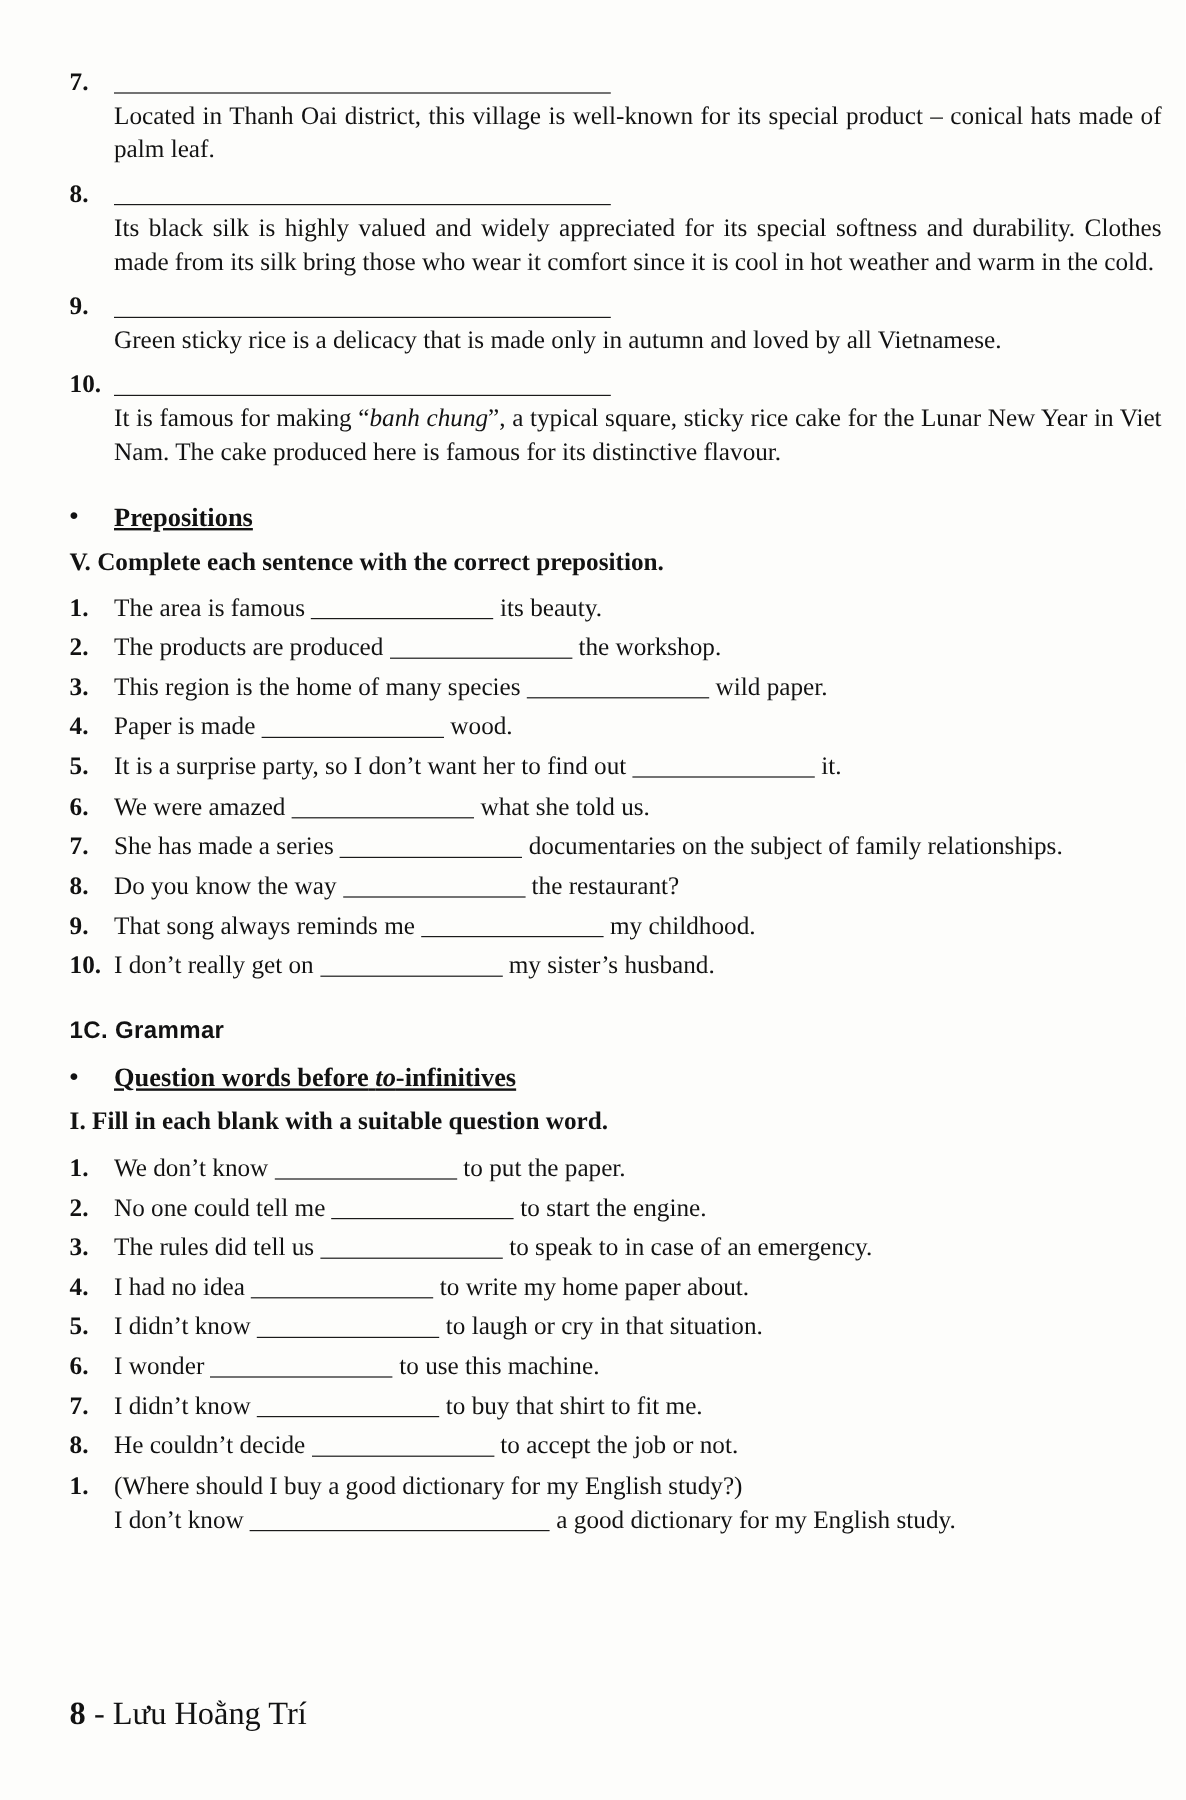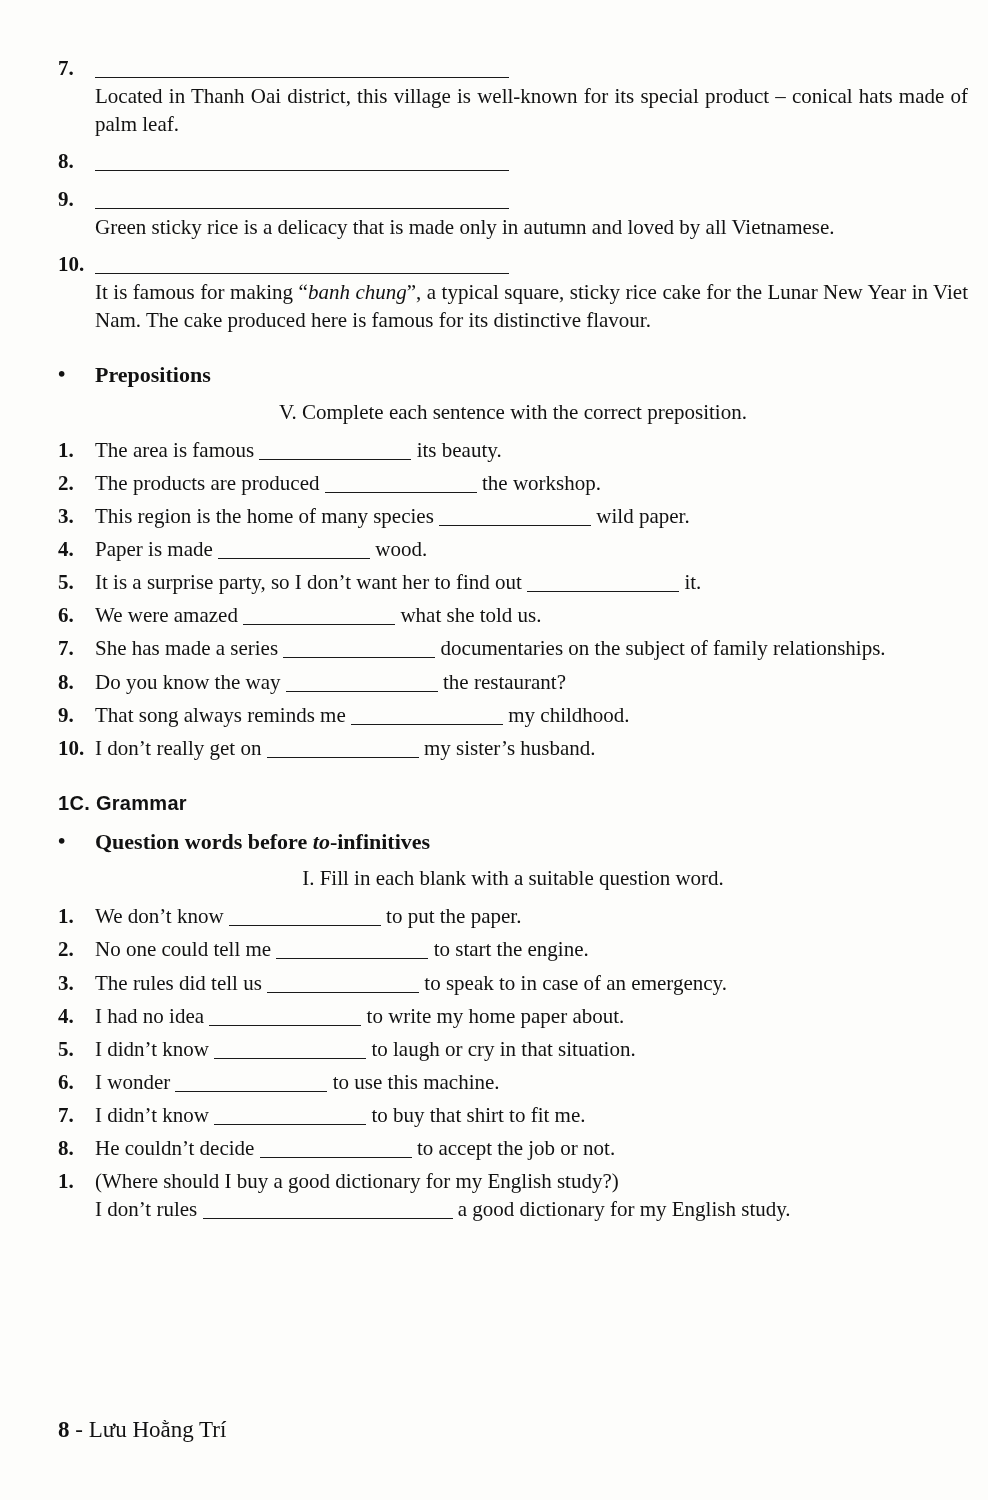--- a/index.html
+++ b/index.html
@@ -19,52 +19,53 @@
   .item { margin-bottom: 5px; }
   .answers .item { margin-bottom: 9px; }
   .blank {
     display: inline-block; height: 0.85em; position: relative; top: 3px;
     border-bottom: 1.7px solid #1a1a1a;
   }
   .w-answer { width: 414px; }
   .w-prep  { width: 152px; }
   .w-wide  { width: 250px; }
   .bullet-row { margin: 26px 0 8px; }
-  .subhead { font-weight: 700; font-size: 22px; }
-  .instruction { font-weight: 400; margin: 0 0 10px; text-align: center; }
+  .subhead { font-weight: 700; font-size: 22px; text-decoration: underline; }
+  .instruction { font-weight: 700; margin: 0 0 10px; }
   .hang { padding-left: 37px; text-indent: -37px; }
   .just { text-align: justify; }
   .grammar-title {
     font-family: "Liberation Sans", "DejaVu Sans", sans-serif;
     font-weight: 700; font-size: 20px; letter-spacing: 0.3px;
     margin: 28px 0 10px;
   }
   .g-bullet-row { margin: 0 0 8px; }
   .ex2-head { margin: 18px 0 10px; font-weight: 700; }
-  .footer { position: absolute; left: 58px; bottom: 54px; font-size: 23px; }
+  .footer { position: absolute; left: 58px; bottom: 54px; font-size: 27px; }
 </style>
 </head>
 <body>
 
 <div class="page">
 
   <section class="answers">
 
     <div class="row item">
       <span class="num">7.</span>
       <div>
         <div><span class="blank w-answer"></span></div>
         <p class="para">Located in Thanh Oai district, this village is well-known for its special product – conical hats made of palm leaf.</p>
       </div>
     </div>
 
     <div class="row item">
       <span class="num">8.</span>
       <div>
         <div><span class="blank w-answer"></span></div>
+        <p class="para">Its black silk is highly valued and widely appreciated for its special softness and durability. Clothes made from its silk bring those who wear it comfort since it is cool in hot weather and warm in the cold.</p>
       </div>
     </div>
 
     <div class="row item">
       <span class="num">9.</span>
       <div>
         <div><span class="blank w-answer"></span></div>
         <p class="para">Green sticky rice is a delicacy that is made only in autumn and loved by all Vietnamese.</p>
       </div>
     </div>
@@ -193,21 +194,21 @@
     <div class="row item">
       <span class="num">8.</span>
       <div class="sentence"><span>He couldn’t decide</span> <span class="blank w-prep"></span> <span>to accept the job or not.</span></div>
     </div>
 
 
     <div class="row item">
       <span class="num">1.</span>
       <div>
         <div>(Where should I buy a good dictionary for my English study?)</div>
-        <div class="sentence"><span>I don’t rules</span> <span class="blank w-wide"></span> <span>a good dictionary for my English study.</span></div>
+        <div class="sentence"><span>I don’t know</span> <span class="blank w-wide"></span> <span>a good dictionary for my English study.</span></div>
       </div>
     </div>
 
   </section>
 
   <div class="footer">
     <span class="b">8</span> <span>- Lưu Hoằng Trí</span>
   </div>
 
 </div>

